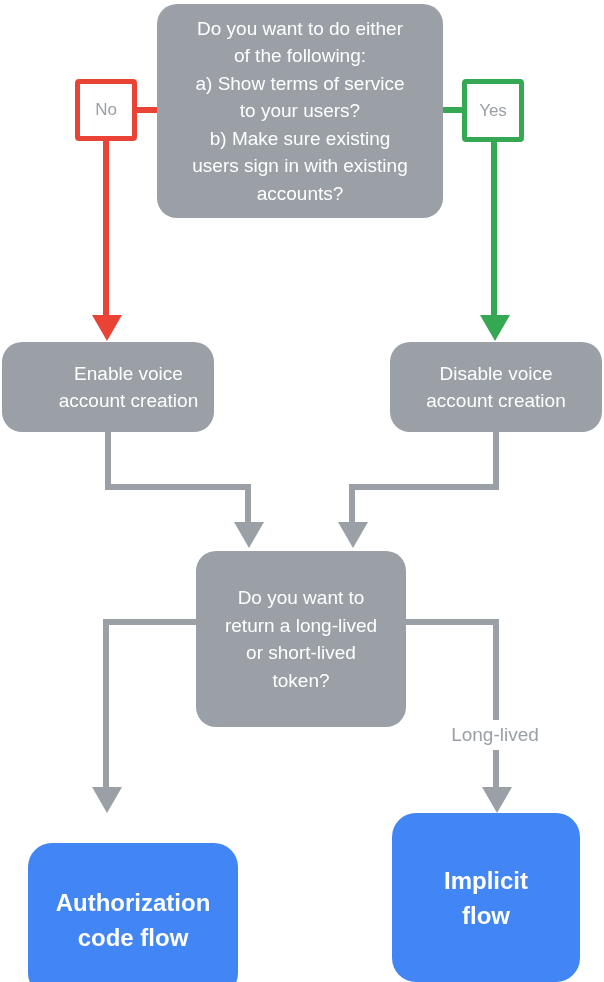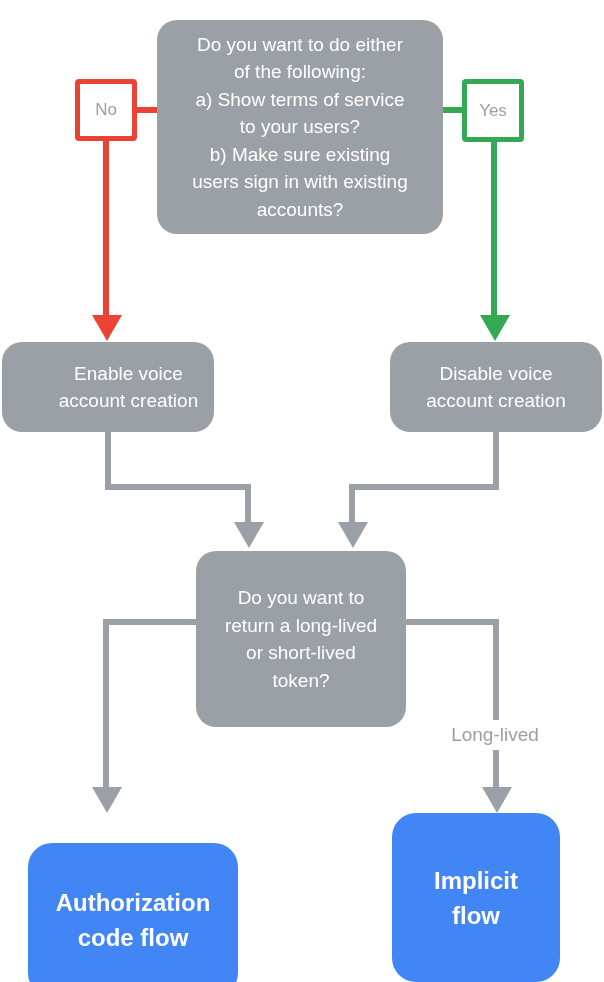--- a/index.html
+++ b/index.html
@@ -69,21 +69,21 @@
   <div class="arrow" style="left:338px;top:522px;"></div>
 
   <div class="line gray" style="left:106px;top:619px;width:90px;height:6px;"></div>
   <div class="line gray" style="left:103px;top:619px;width:6px;height:170px;"></div>
   <div class="arrow" style="left:92px;top:787px;"></div>
 
   <div class="line gray" style="left:406px;top:619px;width:90px;height:6px;"></div>
   <div class="line gray" style="left:493px;top:619px;width:6px;height:170px;"></div>
   <div class="arrow" style="left:482px;top:787px;"></div>
 
-  <div class="node gray-box" style="left:157px;top:20px;width:286px;height:214px;">Do you want to do either
+  <div class="node gray-box" style="left:157px;top:4px;width:286px;height:214px;">Do you want to do either
 of the following:
 a) Show terms of service
 to your users?
 b) Make sure existing
 users sign in with existing
 accounts?</div>
 
   <div class="node badge no" style="left:75px;top:79px;width:62px;height:62px;">No</div>
 
   <div class="node badge yes" style="left:462px;top:79px;width:62px;height:63px;">Yes</div>
@@ -98,16 +98,16 @@
 return a long-lived
 or short-lived
 token?</div>
 
 
   <div class="node edge-label" style="left:410px;top:720px;width:170px;height:30px;">Long-lived</div>
 
   <div class="node blue-box" style="left:3px;top:843px;width:210px;height:154px;margin-left:25px;">Authorization
 code flow</div>
 
-  <div class="node blue-box" style="left:392px;top:813px;width:168px;height:169px;">Implicit
+  <div class="node blue-box" style="left:392px;top:813px;width:188px;height:169px;">Implicit
 flow</div>
 
 </div>
 
 </body></html>

